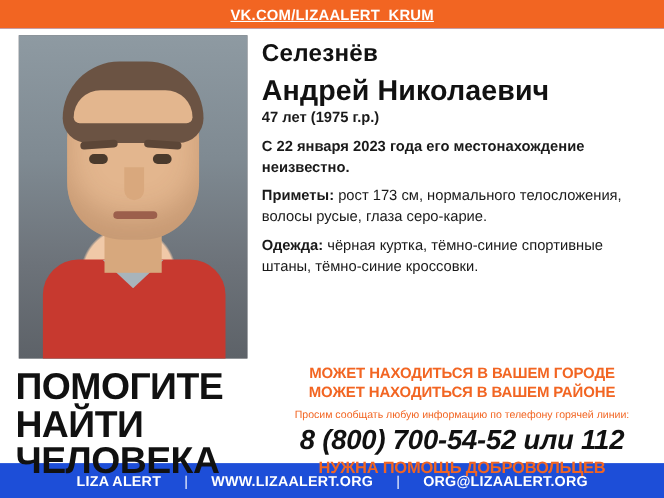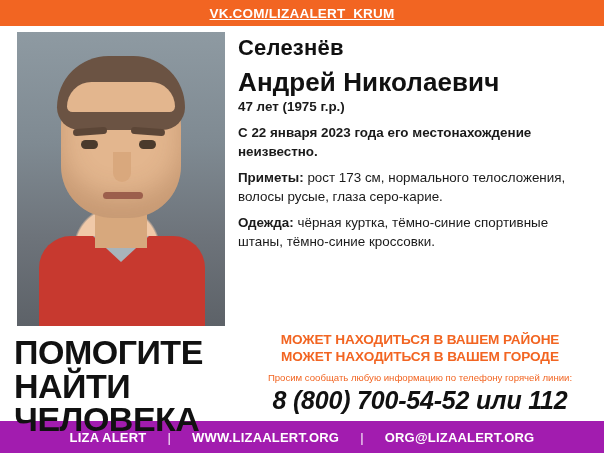--- a/index.html
+++ b/index.html
@@ -6,21 +6,21 @@
   html, body {
     width: 604px;
     height: 453px;
     background: #f26522;
     font-family: "Liberation Sans", sans-serif;
   }
   .poster {
     position: relative;
     width: 604px;
     height: 453px;
-    background: #a21caf;
+    background: #1d4ed8;
     overflow: hidden;
   }
   
   .top-bar {
     height: 26px;
     background: #f26522;
     display: flex;
     align-items: center;
     justify-content: center;
   }
@@ -292,24 +292,25 @@
       </div>
     </div>
 
     <div class="slogan">
       <div class="sl1">ПОМОГИТЕ</div>
       <div class="sl2">НАЙТИ</div>
       <div class="sl3">ЧЕЛОВЕКА</div>
     </div>
 
     <div class="call">
+      <div class="line-a">МОЖЕТ НАХОДИТЬСЯ В ВАШЕМ ГОРОДЕ</div>
       <div class="line-a">МОЖЕТ НАХОДИТЬСЯ В ВАШЕМ РАЙОНЕ</div>
-      <div class="line-a">МОЖЕТ НАХОДИТЬСЯ В ВАШЕМ ГОРОДЕ</div>
       <div class="note">Просим сообщать любую информацию по телефону горячей линии:</div>
       <div class="phone">8 (800) 700-54-52 или 112</div>
+      <div class="help">НУЖНА ПОМОЩЬ ДОБРОВОЛЬЦЕВ</div>
     </div>
 
   </div>
 
   <div class="footer">
     <span>LIZA ALERT</span>
     <span class="sep">|</span>
     <span>WWW.LIZAALERT.ORG</span>
     <span class="sep">|</span>
     <span>ORG@LIZAALERT.ORG</span>

